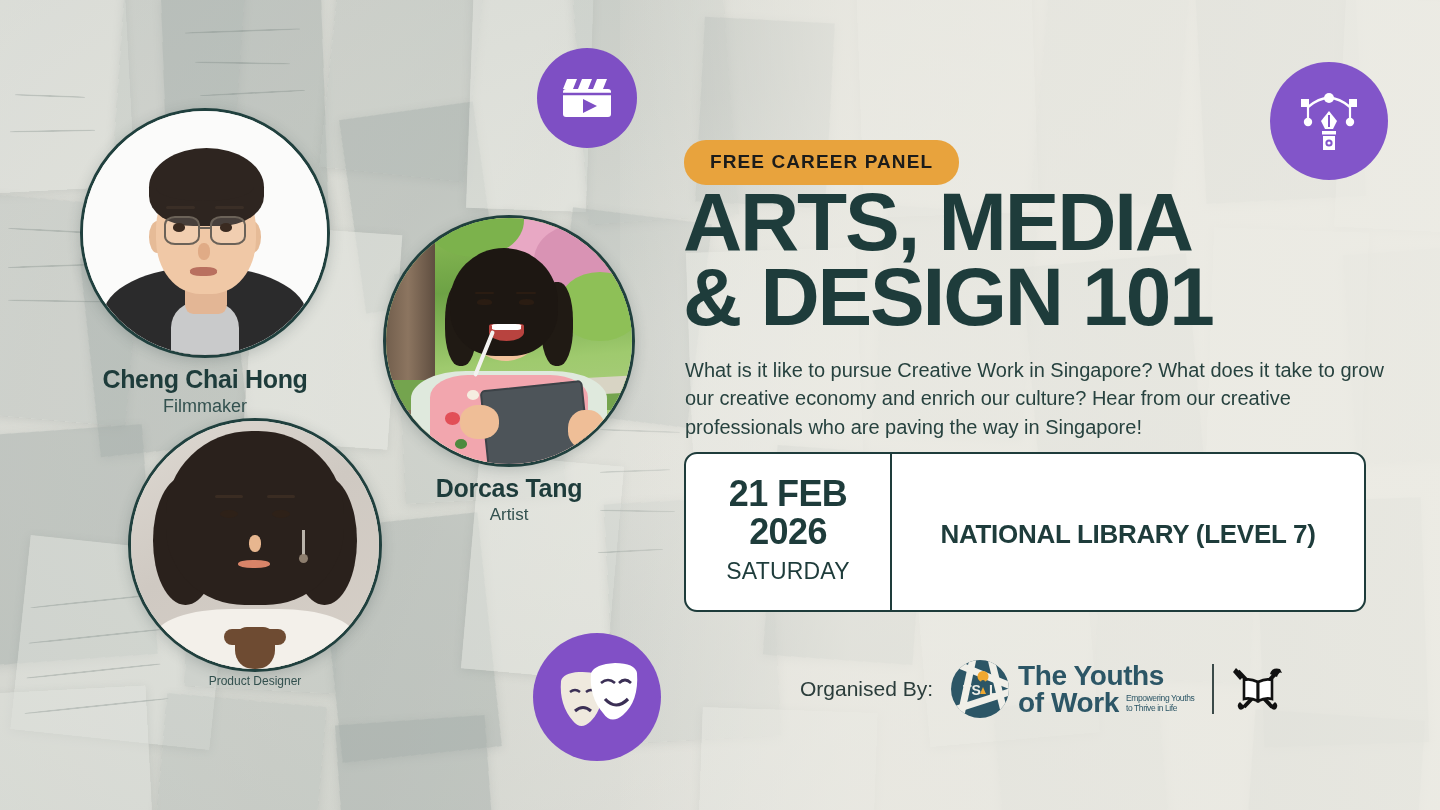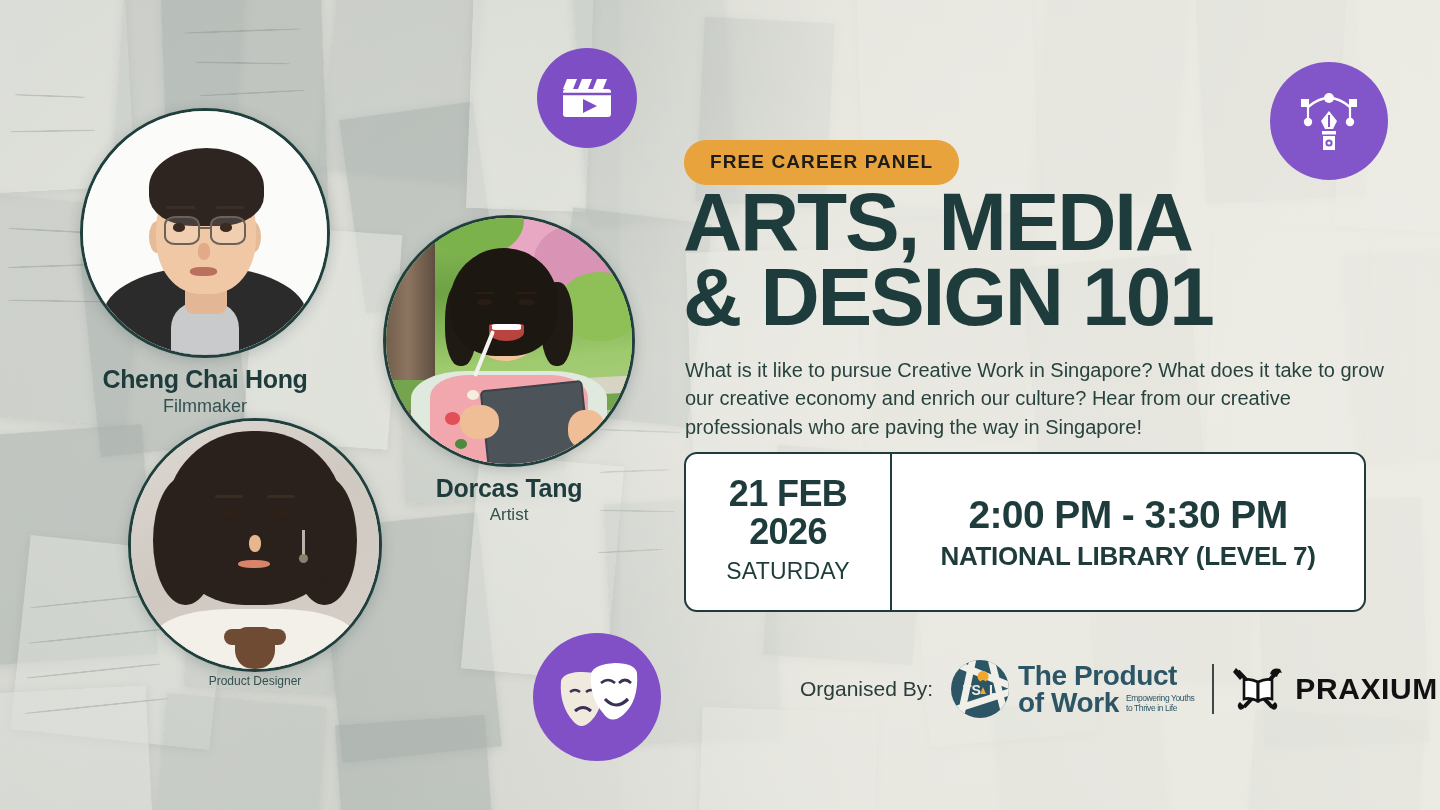--- a/index.html
+++ b/index.html
@@ -451,21 +451,20 @@
 
   <div id="detail-box">
     <div id="date-cell">
       <div id="date-main">
         <span>21 FEB</span><br>
         <span>2026</span>
       </div>
       <div id="date-dow">SATURDAY</div>
     </div>
     <div id="time-cell">
-      <div id="time-main">2:00 PM - 3:30 PM</div>
       <div id="venue">NATIONAL LIBRARY (LEVEL 7)</div>
     </div>
   </div>
 
   <div id="organiser-row">
     <div id="organised-label">Organised By:</div>
 
     <div id="tsol-logo">
       <div id="tsol-mark">
         <div class="road" style="left:-6px; top:10px; width:70px; height:7px; transform:rotate(22deg);"></div>
@@ -473,21 +472,21 @@
         <div class="road" style="left:12px; top:-8px; width:7px; height:74px; transform:rotate(12deg);"></div>
         <div class="road" style="left:44px; top:-8px; width:7px; height:74px; transform:rotate(-14deg);"></div>
         <svg style="position:absolute; left:0; top:0;" width="58" height="58" viewBox="0 0 58 58">
           <text x="12" y="35" font-family="'Liberation Sans',sans-serif" font-size="14" font-weight="bold" fill="#f0efe8">TS</text>
           <text x="38" y="35" font-family="'Liberation Sans',sans-serif" font-size="14" font-weight="bold" fill="#f0efe8">L</text>
           <path d="M32 22 a5.5 5.5 0 1 1 0.01 0 Z M32 27 L29 34 L35 34 Z" fill="#f0a830"></path>
           <circle cx="32" cy="22" r="2.1" fill="#2c5666"></circle>
         </svg>
       </div>
       <div id="tsol-text">
-        <div id="tsol-l1">The Product</div>
+        <div id="tsol-l1">The Youths</div>
         <div id="tsol-l2">
           <span>of Work</span>
           <span id="tsol-tag">
             <span>Empowering Youths</span><br>
             <span>to Thrive in Life</span>
           </span>
         </div>
       </div>
     </div>
 
@@ -500,17 +499,16 @@
           <path d="M46 6 L12 42" stroke="#111" stroke-width="4"></path>
           <path d="M4 3 L12 11 L8 15 L1 7 Z" fill="#111"></path>
           <path d="M48 4 q-8 -2 -10 5 l7 3 q2 -6 5 -4 Z" fill="#111"></path>
           <path d="M7 44 q-3 -4 1 -7 l5 5 q-3 4 -6 2 Z" fill="#111"></path>
           <path d="M44 44 q3 -4 -1 -7 l-5 5 q3 4 6 2 Z" fill="#111"></path>
           <path d="M26 17 q-8 -4 -14 -2 l0 19 q6 -2 14 2 Z" fill="#fff" stroke="#111" stroke-width="2.6"></path>
           <path d="M26 17 q8 -4 14 -2 l0 19 q-6 -2 -14 2 Z" fill="#fff" stroke="#111" stroke-width="2.6"></path>
           <path d="M26 17 L26 36" stroke="#111" stroke-width="2.6"></path>
         </svg>
       </div>
-      <div id="praxium-text">PRAXIUM</div>
     </div>
   </div>
 
 </div>
 
 </body></html>

